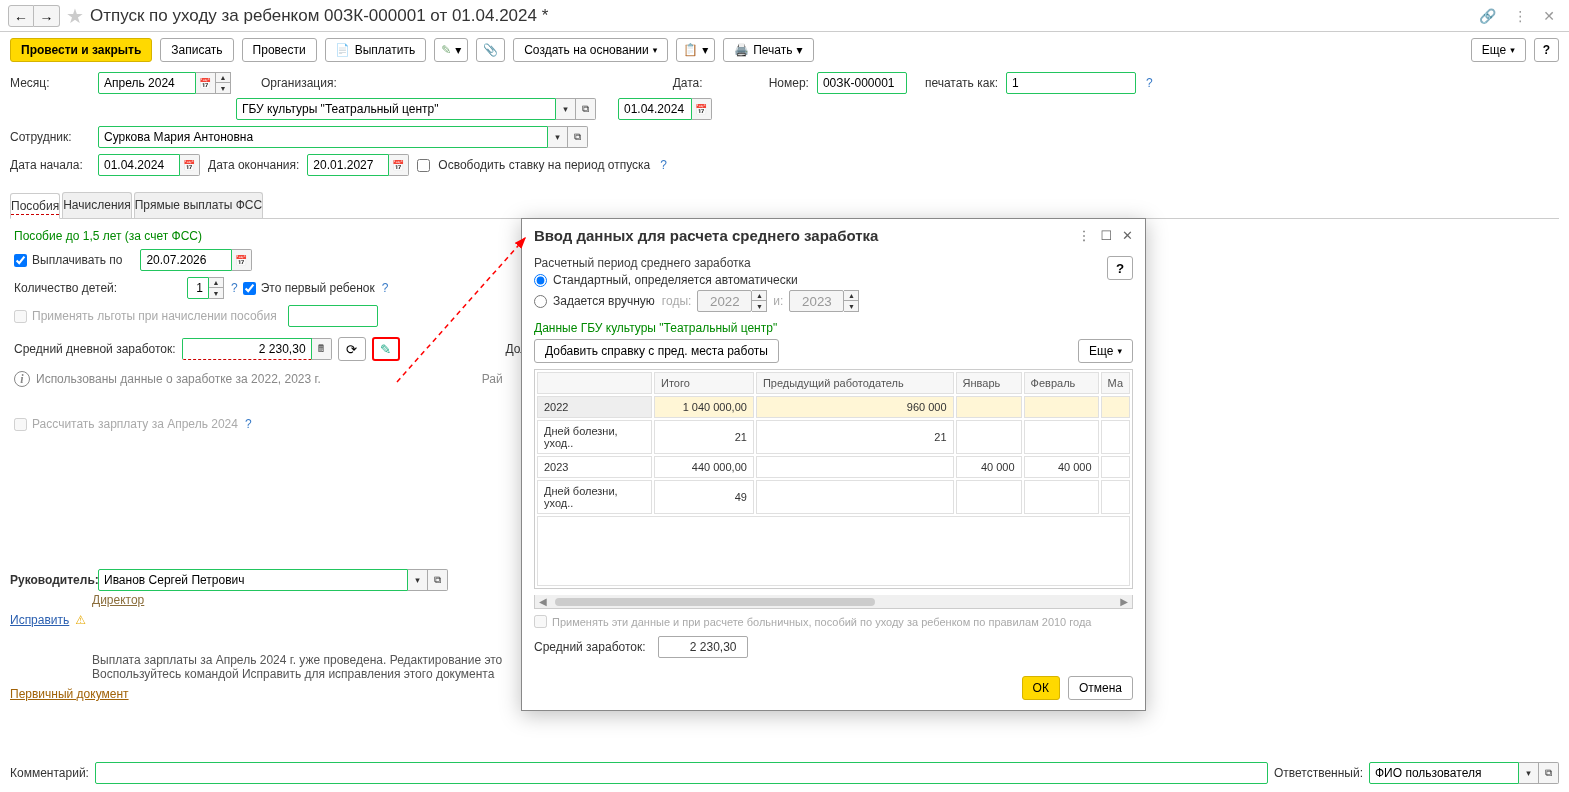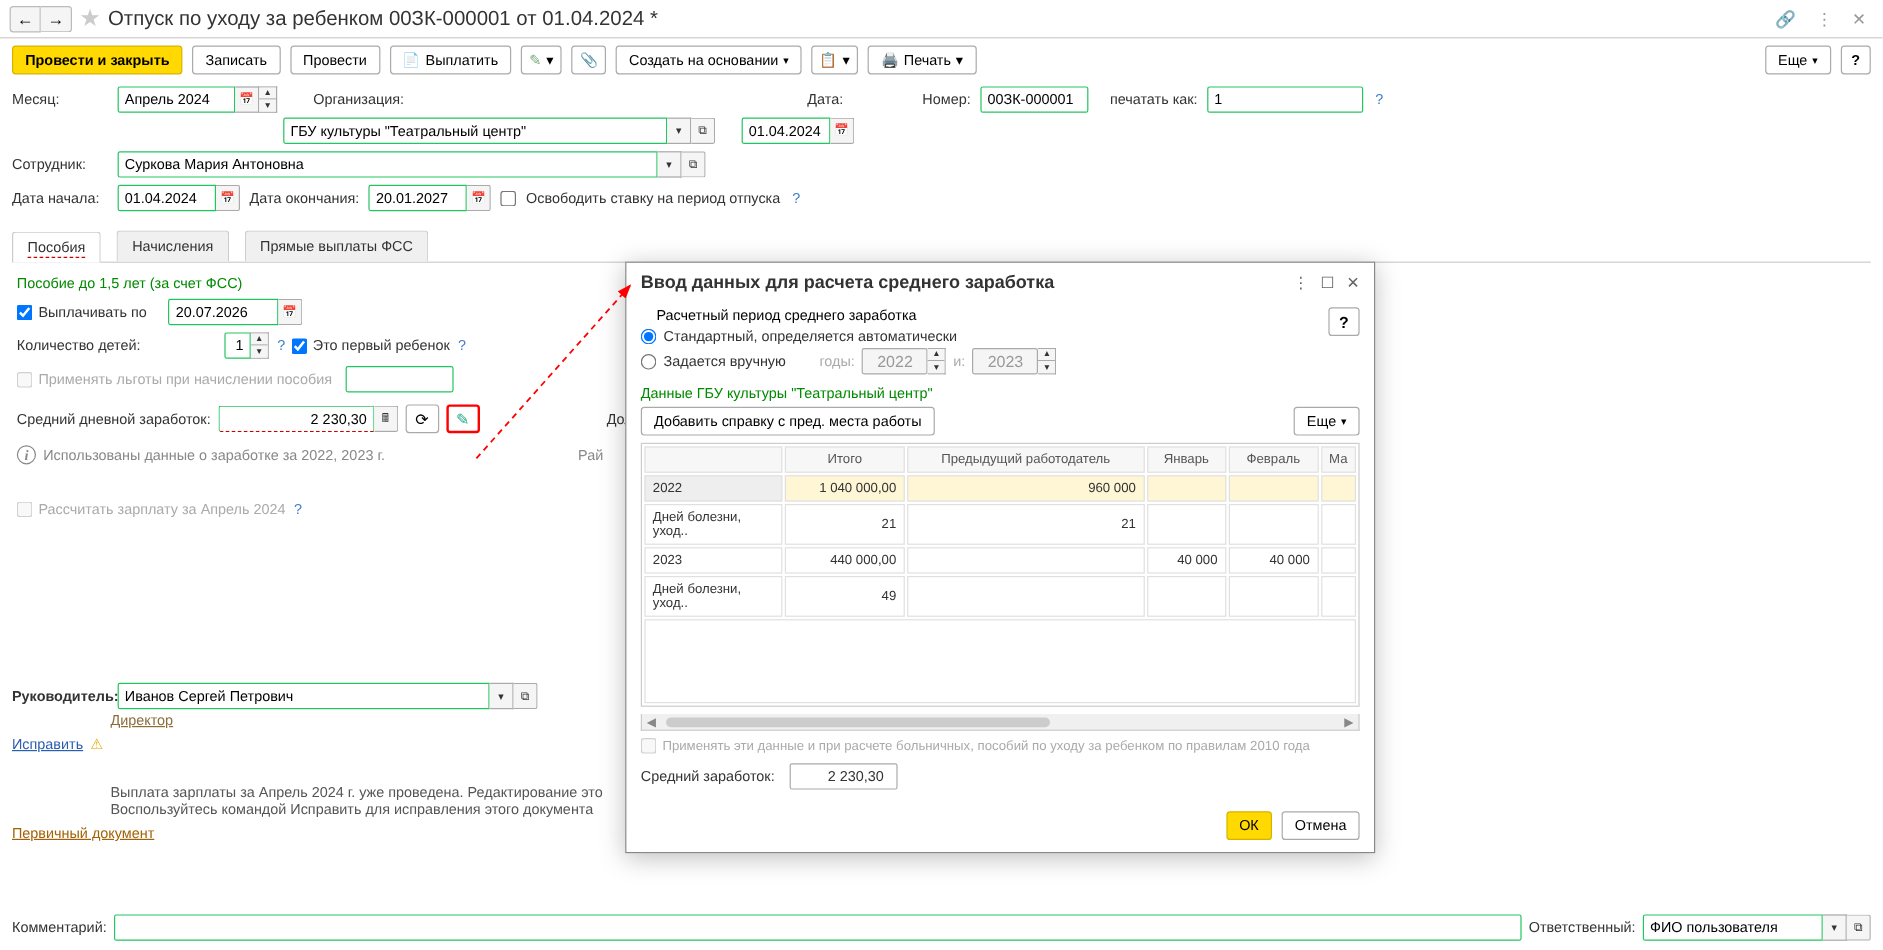--- a/index.html
+++ b/index.html
@@ -90,24 +90,24 @@
 .sel-ico::before { content: "▾"; font-size: 9px; }
 
 .tabs {
   display: flex;
   border-bottom: 1px solid #ccc;
   margin: 6px 10px 0;
 }
 .tab {
   border: 1px solid #ccc;
   border-bottom: none;
-  padding: 5px 12px;
+  padding: 5px 0;
   background: #f0f0f0;
   cursor: pointer;
-  margin-right: 13px;
+  margin-right: 2px;
   border-radius: 3px 3px 0 0;
 }
 .tab.active { background: #fff; position: relative; top: 1px; border-bottom: 1px solid #fff; }
 .tab.active span { border-bottom: 1px dashed #c00; padding-bottom: 1px; }
 
 .tab-body { padding: 10px 14px; }
 .green-text { color: #008a00; }
 .checkbox-row { display: flex; align-items: center; gap: 5px; margin: 6px 0; }
 .disabled-text { color: #aaa; }
 .help-q { color: #3a7cc8; margin-left: 2px; cursor: pointer; }
@@ -188,21 +188,21 @@
   border: 1px solid #ccc;
   width: 100%;
   margin: 6px 0;
 }
 .earnings-table th, .earnings-table td {
   border: 1px solid #e0e0e0;
   padding: 4px 6px;
   text-align: left;
   font-size: 11px;
 }
-.earnings-table th { background: #f7f7f7; font-weight: normal; color: #555; text-align: center; }
+.earnings-table th { background: #f7f7f7; font-weight: normal; color: #555; }
 .earnings-table td.num { text-align: right; }
 .earnings-table tr.hl td { background: #fff6d6; }
 .earnings-table tr.hl td:first-child { background: #eee; }
 .scroll-strip { height: 14px; background: #f0f0f0; border: 1px solid #ccc; border-top: none; position: relative; display:flex; align-items:center; }
 .scroll-thumb { position: absolute; left: 20px; width: 320px; height: 8px; background: #ccc; border-radius: 4px; }
 .scroll-arrow { position:absolute; font-size:10px; color:#888; }
 .scroll-arrow.left{ left:4px;} .scroll-arrow.right{ right:4px; }
 
 .modal-avg { display: flex; align-items: center; gap: 12px; margin: 8px 0; }
 .modal-avg-val {
@@ -453,29 +453,29 @@
     <span class="modal-title">Ввод данных для расчета среднего заработка</span>
     <div class="modal-header-right">
       <span class="modal-ctrl">⋮</span>
       <span class="modal-ctrl">☐</span>
       <span class="modal-ctrl">✕</span>
     </div>
   </div>
   <div class="modal-body">
     <div style="display:flex; align-items:flex-start;">
       <div style="flex:1;">
-        <div style="color:#000000;margin-left:13px;">Расчетный период среднего заработка</div>
+        <div style="color:#404040;">Расчетный период среднего заработка</div>
         <div class="radio-row">
           <input type="radio" checked="" style="">
           <span>Стандартный, определяется автоматически</span>
         </div>
         <div class="radio-row">
           <input type="radio" style="">
           <span>Задается вручную</span>
-          <span class="disabled-text" style="margin-left:22px;">годы:</span>
+          <span class="disabled-text" style="margin-left:1px;">годы:</span>
           <div class="input-group">
               <input class="year-input disabled-input" disabled="" value="2022" style="">
               <span class="spinner">
                 <span class="spinner-btn">▲</span>
                 <span class="spinner-btn">▼</span>
               </span>
             </div>
           <span class="disabled-text">и:</span>
           <div class="input-group">
               <input class="year-input disabled-input" disabled="" value="2023" style="">

